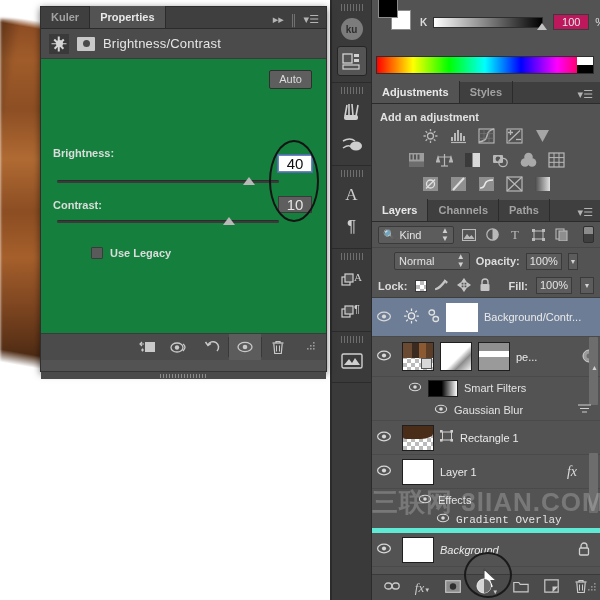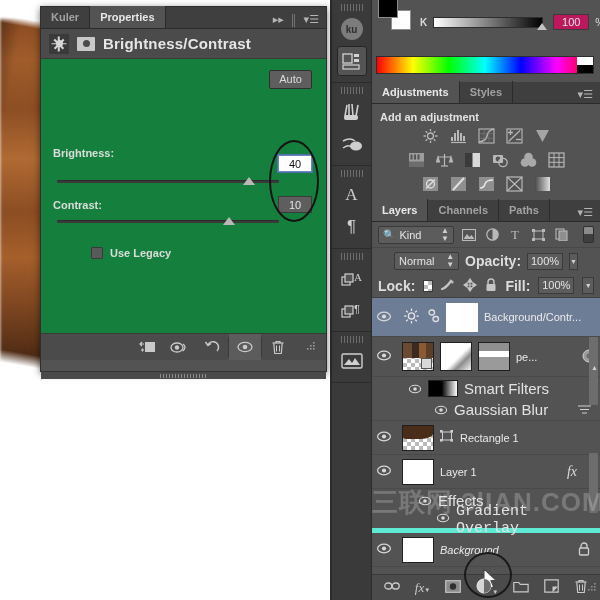--- a/index.html
+++ b/index.html
@@ -70,41 +70,41 @@
   .sun-d {
     position:absolute; left:50%; top:50%; width:13px; height:1.5px;
     background:#d7d7d7; transform:translate(-50%,-50%) rotate(45deg);
   }
   .sun-d2 { transform:translate(-50%,-50%) rotate(-45deg); }
   .clip-icon {
     width:18px; height:14px; background:#c9c9c9; display:flex;
     align-items:center; justify-content:center; border-radius:1px;
   }
   .clip-icon i { width:7px; height:7px; border-radius:50%; background:#4a4a4a; display:block; }
-  #prop-title { font-weight:bold; color:#e6e6e6; font-size:15px; letter-spacing:.2px;text-align:center; }
+  #prop-title { font-weight:normal; color:#e6e6e6; font-size:13px; letter-spacing:.2px;text-align:center; }
 
   #prop-body { position:relative; height:301px; background:#15803d; }
   #auto-btn {
     position:absolute; right:14px; top:11px; width:43px; height:19px;
     background:#5e5e5e; border:1px solid #2f2f2f; border-radius:2px;
     color:#dcdcdc; font-size:11px; text-align:center; line-height:17px;
   }
   .slider-label { position:absolute; left:12px; font-size:11px; font-weight:bold; color:#dcdcdc; }
   .track {
     position:absolute; left:16px; width:222px; height:3px;
     background:#3a3a3a; border-top:1px solid #2c2c2c; border-radius:2px;
   }
   .thumb {
     position:absolute; width:0; height:0;
     border-left:6px solid transparent; border-right:6px solid transparent;
     border-bottom:8px solid #b9b9b9;
   }
   .numfield {
     position:absolute; right:14px; width:34px; height:17px;
-    font-size:11px; text-align:center; line-height:16px;
+    font-size:15px; text-align:center; line-height:16px;
   }
   #brightness-value {
     background:#ffffff; color:#111; border:1px solid #6f86b8;
     box-shadow:0 0 0 1px #4d6fae;
   }
   #contrast-value { background:#5e5e5e; color:#e4e4e4; border:1px solid #3a3a3a; }
   #use-legacy-row { position:absolute; left:50px; top:188px; display:flex; align-items:center; gap:7px; }
   #use-legacy-box {
     width:12px; height:12px; background:#5a5a5a;
     border:1px solid #3b3b3b; border-radius:1px;
@@ -202,21 +202,21 @@
   }
   .combo {
     background:#5c5c5c; border:1px solid #3a3a3a; border-radius:2px;
     height:18px; display:flex; align-items:center; padding:0 4px; gap:4px;
     font-size:11px; color:#e2e2e2;
   }
   .combo .arrows { margin-left:auto; font-size:8px; line-height:8px; color:#d0d0d0; }
   .filter-ic { width:16px; height:16px; color:#b9b9b9; font-size:12px; display:flex; align-items:center; justify-content:center; }
   #blend-row { height:26px; display:flex; align-items:center; gap:6px; padding:0 22px; }
   #lock-row { height:24px; display:flex; align-items:center; gap:8px; padding:0 6px; border-bottom:1px solid #3e3e3e; }
-  .lbl { font-size:14px; font-weight:bold; color:#dcdcdc; }
+  .lbl { font-size:11px; font-weight:bold; color:#dcdcdc; }
   .numbox {
     background:#5c5c5c; border:1px solid #3a3a3a; height:17px; min-width:36px;
     font-size:11px; color:#e4e4e4; text-align:center; line-height:15px; padding:0 2px;
   }
   .dd-btn {
     width:14px; height:17px; background:#5c5c5c; border:1px solid #3a3a3a;
     font-size:7px; color:#d2d2d2; text-align:center; line-height:15px;
   }
 
   #layer-list { position:relative; }
@@ -228,21 +228,21 @@
   .eye {
     width:24px; text-align:center; color:#d5d5d5; font-size:11px; flex:0 0 24px;
   }
   .thumb-box {
     width:32px; height:29px; background:#fff; border:1px solid #1f1f1f; flex:0 0 32px;
   }
   .layer-name { font-size:11px; color:#eaeaea; white-space:nowrap; overflow:hidden; }
   .layer-name.italic { font-style:italic; }
   .sub-row {
     height:22px; display:flex; align-items:center; gap:6px;
-    padding-left:36px; font-size:15px; color:#e2e2e2;
+    padding-left:36px; font-size:11px; color:#e2e2e2;
   }
   .checker {
     background-image:
       linear-gradient(45deg,#bbb 25%,transparent 25%,transparent 75%,#bbb 75%),
       linear-gradient(45deg,#bbb 25%,transparent 25%,transparent 75%,#bbb 75%);
     background-size:8px 8px; background-position:0 0,4px 4px; background-color:#fff;
   }
   #layers-footer {
     position:absolute; left:0; bottom:0; width:100%; height:26px;
     background:#4b4b4b; border-top:1px solid #3a3a3a;

